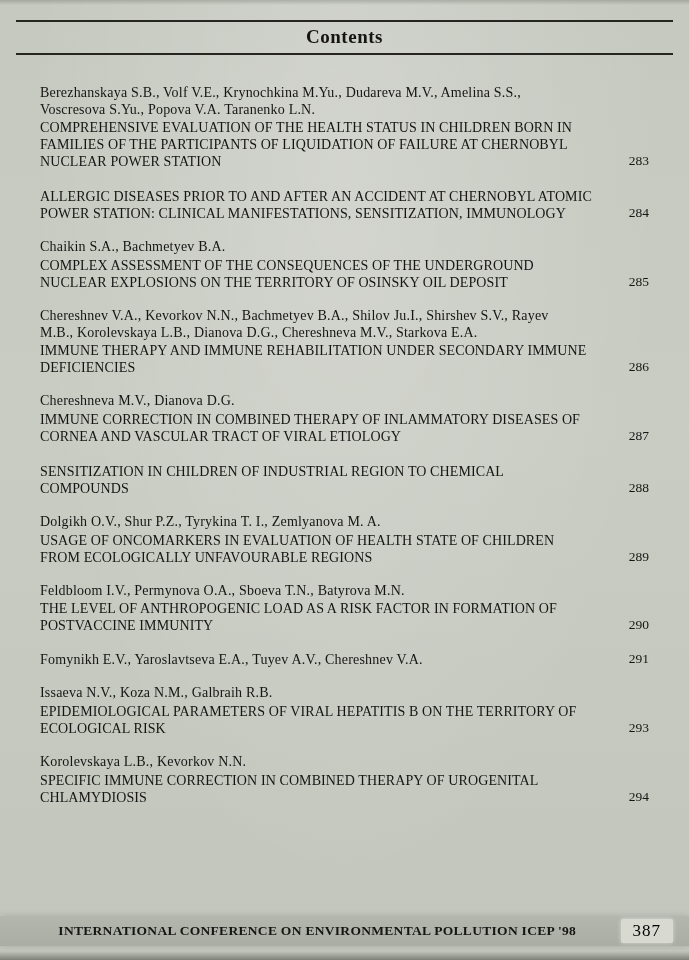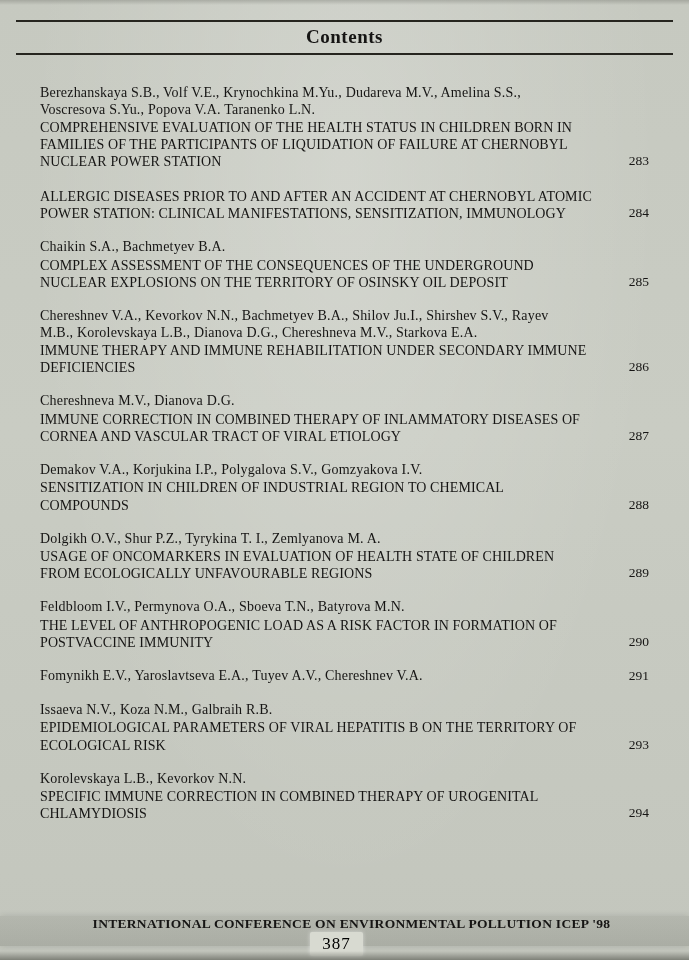--- a/index.html
+++ b/index.html
@@ -87,21 +87,20 @@
   .footer-band {
     position: absolute;
     left: 0;
     right: 0;
     bottom: 14px;
     height: 30px;
     display: flex;
     align-items: center;
     background: linear-gradient(rgba(40,42,34,0.10), rgba(40,42,34,0.16));
     box-shadow: 0 0 6px rgba(40,42,34,0.15);
-    flex-direction: column;
   }
   .footer-text {
     flex: 1;
     text-align: center;
     font-size: 13.5px;
     font-weight: bold;
     letter-spacing: 0.3px;
     padding-left: 14px;
   }
   .footer-pagebox {
@@ -190,21 +189,20 @@
         <div class="authors">Chereshneva M.V., Dianova D.G.</div>
         <div class="title">IMMUNE CORRECTION IN COMBINED THERAPY OF INLAMMATORY DISEASES OF CORNEA AND VASCULAR TRACT OF VIRAL ETIOLOGY</div>
       </div>
       <div class="pageno">287</div>
     </div>
   </div>
 
   <div class="entry">
     <div class="entry-row">
       <div class="entry-text">
-        <div class="authors">Demakov V.A., Korjukina I.P., Polygalova S.V., Gomzyakova I.V.</div>
         <div class="title">SENSITIZATION IN CHILDREN OF INDUSTRIAL REGION TO CHEMICAL COMPOUNDS</div>
       </div>
       <div class="pageno">288</div>
     </div>
   </div>
 
   <div class="entry">
     <div class="entry-row">
       <div class="entry-text">
         <div class="authors">Dolgikh O.V., Shur P.Z., Tyrykina T. I., Zemlyanova M. A.</div>

